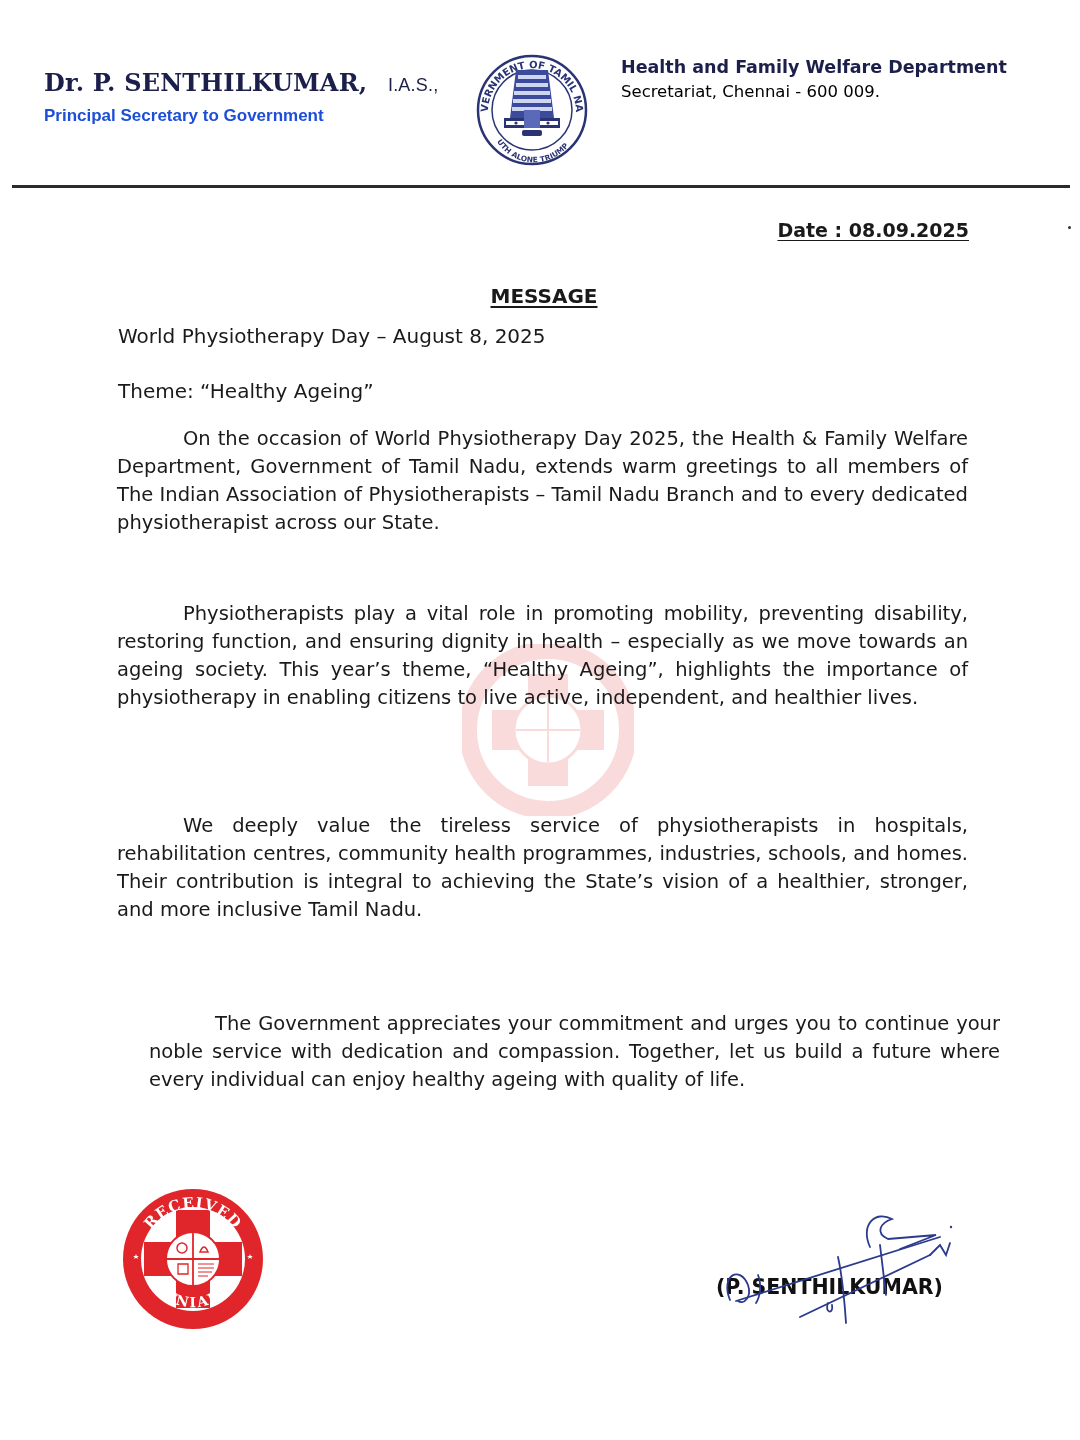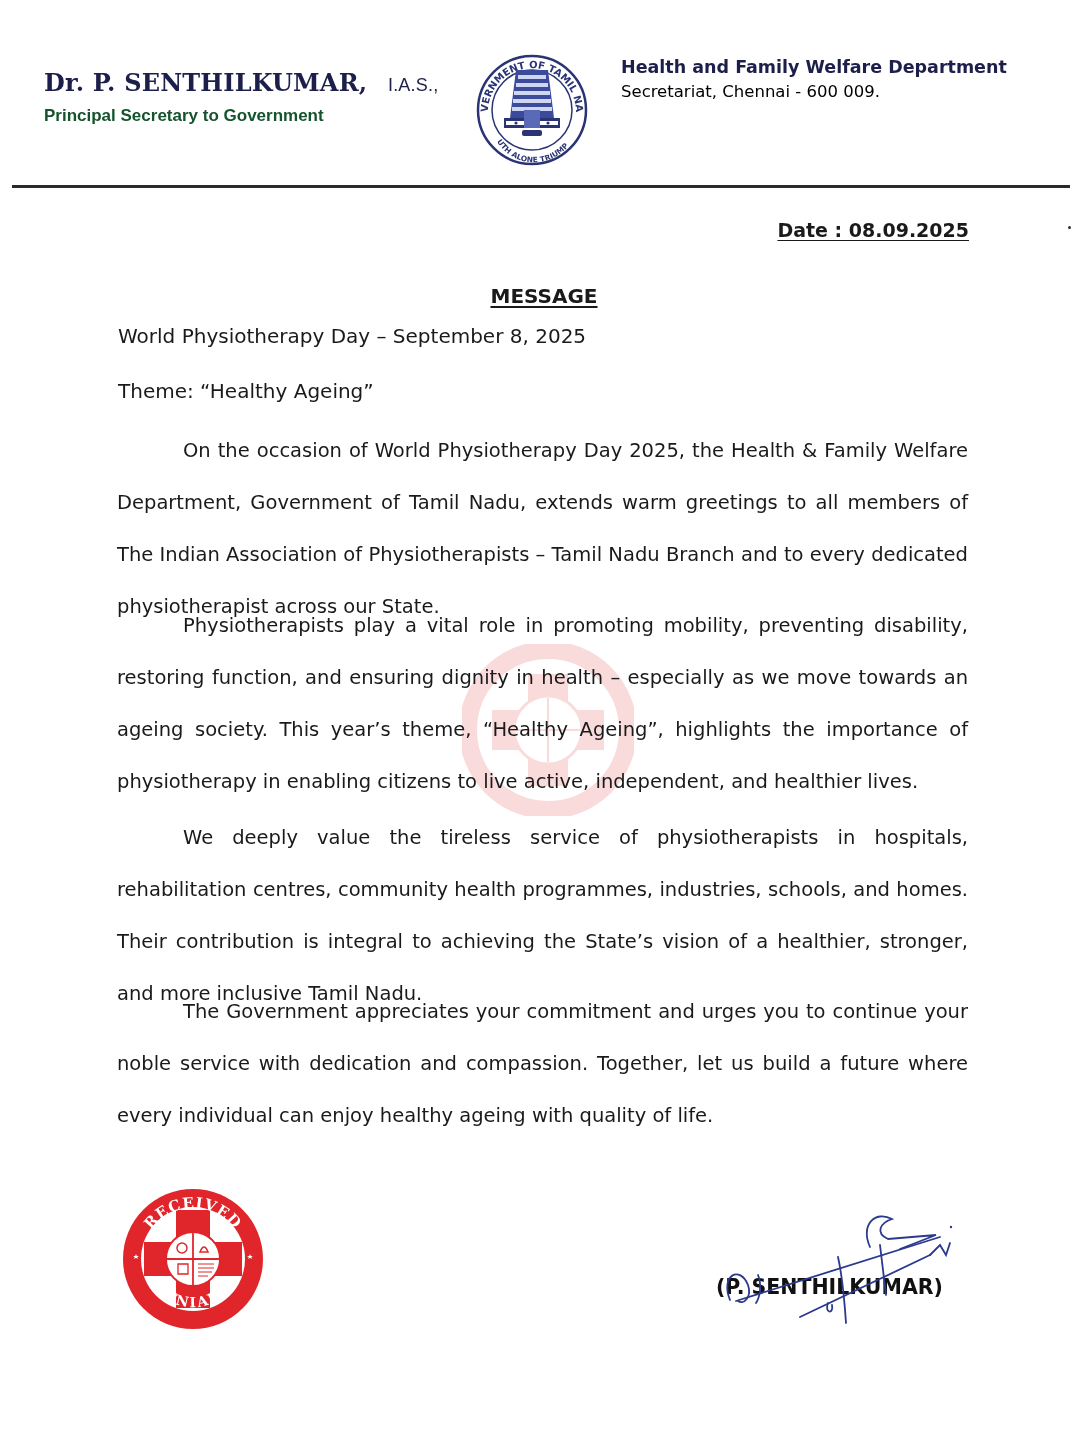--- a/index.html
+++ b/index.html
@@ -1,42 +1,42 @@
 <!DOCTYPE html>
 <html><head>
 <meta charset="utf-8">
 <style>
   html, body { margin:0; padding:0; background:#ffffff; }
   body { width:1080px; height:1440px; position:relative; overflow:hidden; font-family:"DejaVu Sans", sans-serif; color:#1a1a1a; }
 
   .hdr-name { position:absolute; left:44px; top:68px; font-family:"DejaVu Serif", serif; font-weight:bold; font-size:24px; color:#1c1f4a; letter-spacing:0.2px; white-space:nowrap; }
   .hdr-name .ias { font-family:"Liberation Sans", sans-serif; font-weight:normal; font-size:18px; color:#1c1f4a; margin-left:12px; }
-  .hdr-role { position:absolute; left:44px; top:106px; font-family:"Liberation Sans", sans-serif; font-weight:bold; font-size:17px; color:#14532d; white-space:nowrap; }
+  .hdr-role { position:absolute; left:44px; top:106px; font-family:"Liberation Sans", sans-serif; font-weight:bold; font-size:17px; color:#1d4ed8; white-space:nowrap; }
 
   .emblem { position:absolute; left:474px; top:48px; width:116px; height:128px; }
 
   .hdr-dept { position:absolute; left:621px; top:57px; font-family:"DejaVu Sans", sans-serif; font-weight:bold; font-size:17.5px; color:#1c1f4a; white-space:nowrap; }
   .hdr-addr { position:absolute; left:621px; top:82px; font-family:"DejaVu Sans", sans-serif; font-size:16.5px; color:#000000; white-space:nowrap; }
 
   .rule { position:absolute; left:12px; top:185px; width:1058px; height:3px; background:#2a2a2a; }
 
   .date { position:absolute; right:111px; top:219px; font-family:"DejaVu Sans", sans-serif; font-weight:bold; font-size:19px; text-decoration:underline; text-underline-offset:3px; white-space:nowrap; }
   .dot { position:absolute; left:1068px; top:226px; width:3px; height:3px; background:#333; border-radius:50%; }
 
   .title { position:absolute; left:0; width:1088px; top:284px; text-align:center; font-family:"DejaVu Sans", sans-serif; font-weight:bold; font-size:20px; text-decoration:underline; text-underline-offset:3px; }
 
   .line-sub { position:absolute; left:118px; font-family:"DejaVu Sans", sans-serif; font-size:20px; white-space:nowrap; }
   .sub1 { top:324px; }
   .sub2 { top:379px; }
 
-  .body { position:absolute; left:117px; width:851px; font-family:"DejaVu Sans", sans-serif; font-size:19.5px; line-height:52px; text-align:justify; text-indent:66px; }
+  .body { position:absolute; left:117px; width:851px; font-family:"DejaVu Sans", sans-serif; font-size:19.5px; line-height:28px; text-align:justify; text-indent:66px; }
   .p1 { top:425px; }
   .p2 { top:600px; }
   .p3 { top:812px; }
-  .p4 { top:986px; }
+  .p4 { top:1010px;margin-left:32px; }
 
   .watermark { position:absolute; left:462px; top:644px; width:172px; height:172px; opacity:0.16; pointer-events:none; }
 
   .stamp { position:absolute; left:120px; top:1186px; width:146px; height:146px; }
 
   .signature-wrap { position:absolute; left:700px; top:1205px; width:290px; height:130px; }
   .sig-name { position:absolute; left:16px; top:70px; font-family:"DejaVu Sans", sans-serif; font-weight:bold; font-size:20.5px; white-space:nowrap; color:#111; }
   .sig-scrawl { position:absolute; left:0; top:0; width:290px; height:130px; }
 </style>
 </head>
@@ -79,21 +79,21 @@
 <div class="hdr-dept">Health and Family Welfare Department</div>
 <div class="hdr-addr">Secretariat, Chennai - 600 009.</div>
 
 <div class="rule"></div>
 
 <div class="date">Date : 08.09.2025</div>
 <div class="dot"></div>
 
 <div class="title">MESSAGE</div>
 
-<div class="line-sub sub1">World Physiotherapy Day – September 8, 2025</div>
+<div class="line-sub sub1">World Physiotherapy Day – August 8, 2025</div>
 <div class="line-sub sub2">Theme: “Healthy Ageing”</div>
 
 <svg class="watermark" viewBox="0 0 172 172">
   <circle cx="86" cy="86" r="80" fill="none" stroke="#e0262b" stroke-width="18"></circle>
   <rect x="66" y="30" width="40" height="112" fill="#e0262b"></rect>
   <rect x="30" y="66" width="112" height="40" fill="#e0262b"></rect>
   <circle cx="86" cy="86" r="34" fill="#ffffff" stroke="#e0262b" stroke-width="3"></circle>
   <line x1="86" y1="54" x2="86" y2="118" stroke="#e0262b" stroke-width="2"></line>
   <line x1="54" y1="86" x2="118" y2="86" stroke="#e0262b" stroke-width="2"></line>
 </svg>

